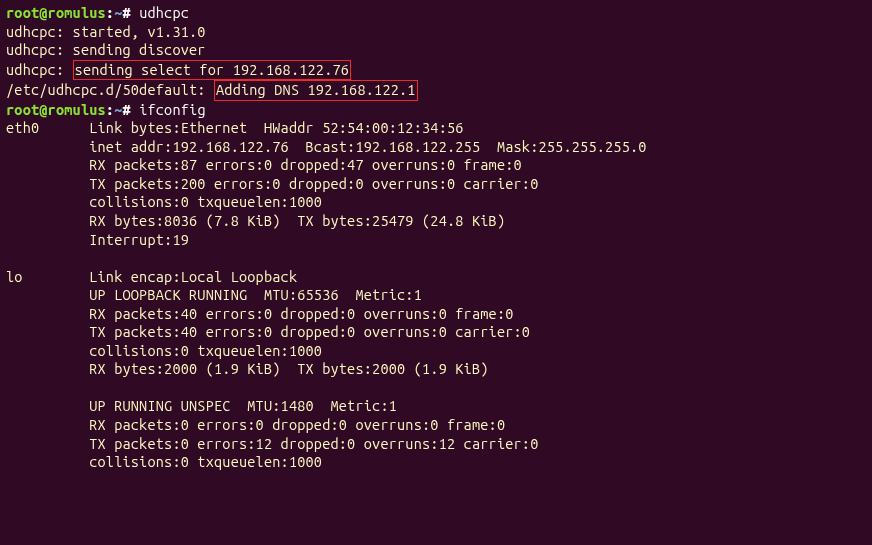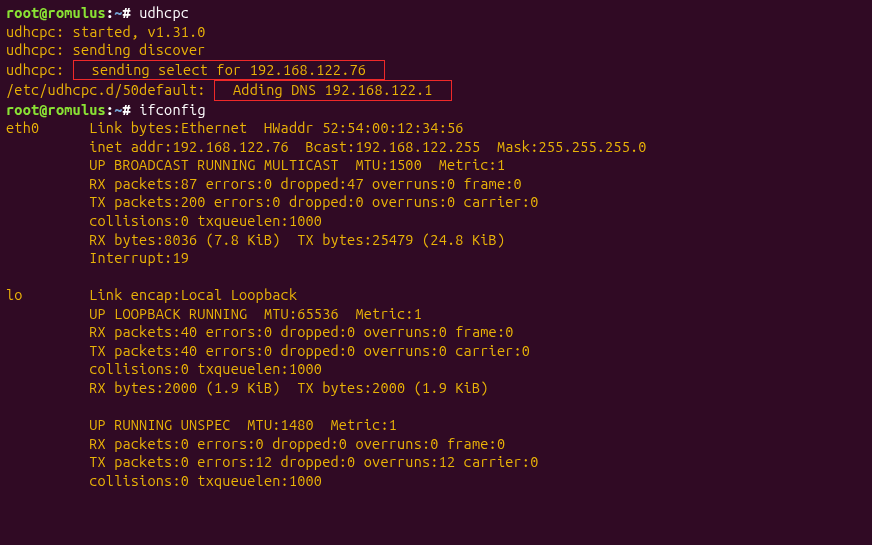--- a/index.html
+++ b/index.html
@@ -28,45 +28,44 @@
       font-weight: bold;
     }
     .prompt-sep {
       color: #ffffff;
       font-weight: bold;
     }
     .command {
       color: #ffffff;
     }
     .output {
-      color: #eab308;
+      color: #fef9c3;
       white-space: pre;
     }
     .highlight-red {
       border: 1px solid #ef2929;
-      padding: 0 18px;
+      padding: 0 1px;
       display: inline-block;
     }
     .line {
       white-space: pre;
     }
   </style>
 </head>
 <body>
 
 <div>
   <div class="line"><span class="prompt-user">root@romulus</span><span class="prompt-sep">:</span><span class="prompt-path">~</span><span class="prompt-sep"># </span><span class="command">udhcpc</span></div>
   <div class="line output">udhcpc: started, v1.31.0</div>
   <div class="line output">udhcpc: sending discover</div>
   <div class="line output"><span>udhcpc: </span><span class="highlight-red">sending select for 192.168.122.76</span></div>
   <div class="line output"><span>/etc/udhcpc.d/50default: </span><span class="highlight-red">Adding DNS 192.168.122.1</span></div>
   <div class="line"><span class="prompt-user">root@romulus</span><span class="prompt-sep">:</span><span class="prompt-path">~</span><span class="prompt-sep"># </span><span class="command">ifconfig</span></div>
   <div class="line output">eth0      Link bytes:Ethernet  HWaddr 52:54:00:12:34:56  </div>
   <div class="line output">          inet addr:192.168.122.76  Bcast:192.168.122.255  Mask:255.255.255.0</div>
-  <div class="line output">          UP BROADCAST RUNNING MULTICAST  MTU:1500  Metric:1</div>
   <div class="line output">          RX packets:87 errors:0 dropped:47 overruns:0 frame:0</div>
   <div class="line output">          TX packets:200 errors:0 dropped:0 overruns:0 carrier:0</div>
   <div class="line output">          collisions:0 txqueuelen:1000 </div>
   <div class="line output">          RX bytes:8036 (7.8 KiB)  TX bytes:25479 (24.8 KiB)</div>
   <div class="line output">          Interrupt:19 </div>
   <div class="line output"> </div>
   <div class="line output">lo        Link encap:Local Loopback  </div>
   <div class="line output">          UP LOOPBACK RUNNING  MTU:65536  Metric:1</div>
   <div class="line output">          RX packets:40 errors:0 dropped:0 overruns:0 frame:0</div>
   <div class="line output">          TX packets:40 errors:0 dropped:0 overruns:0 carrier:0</div>

